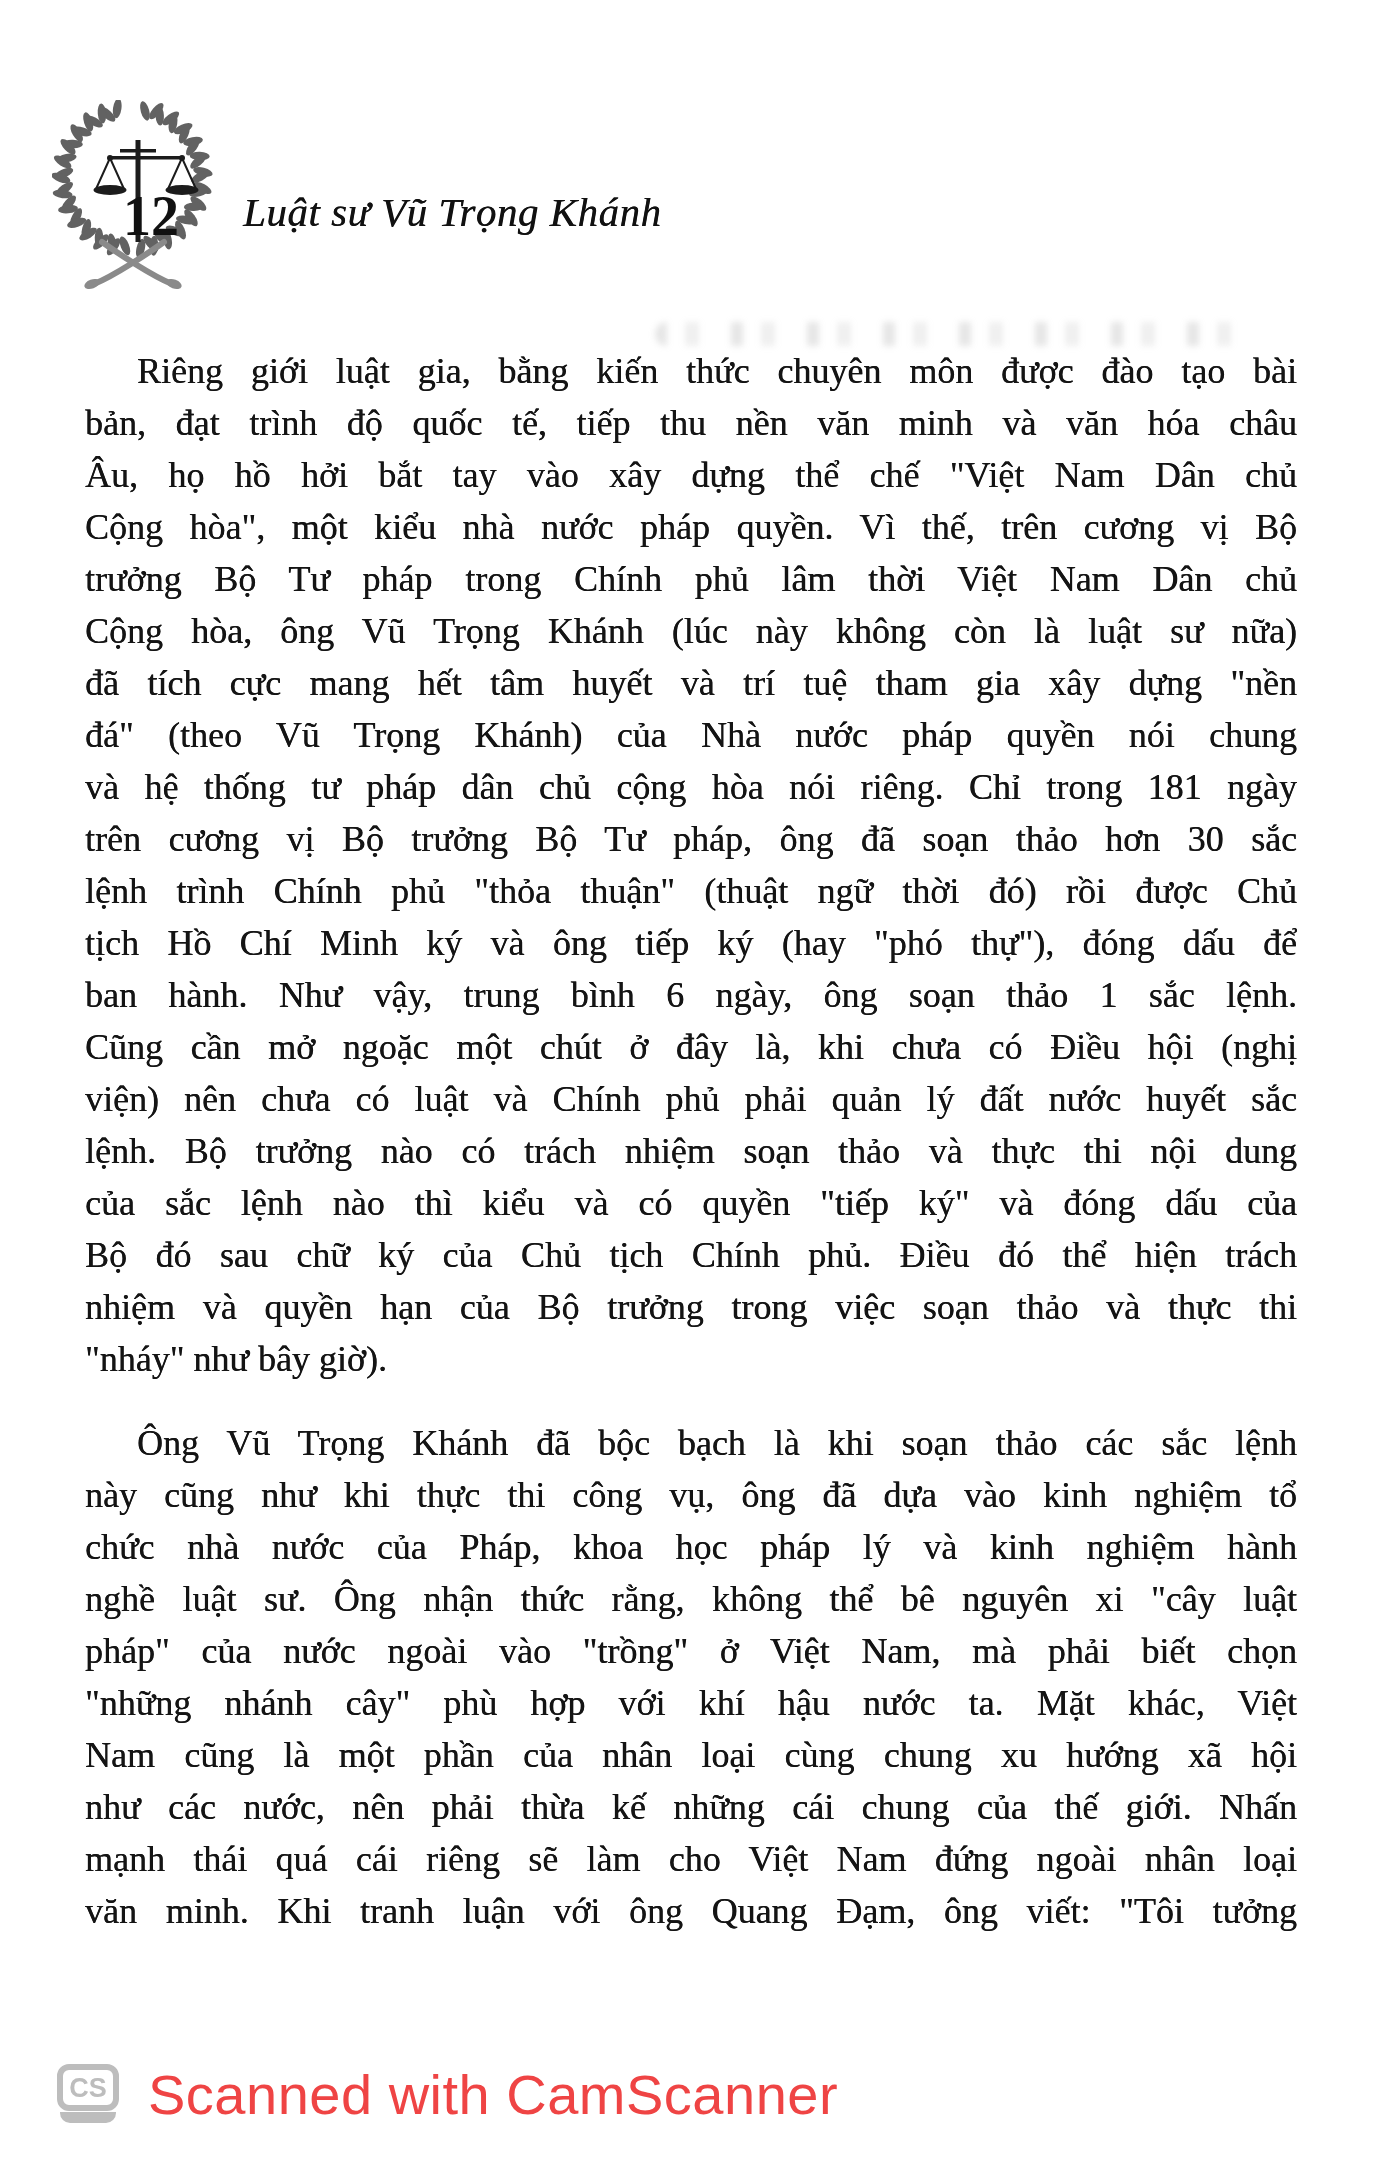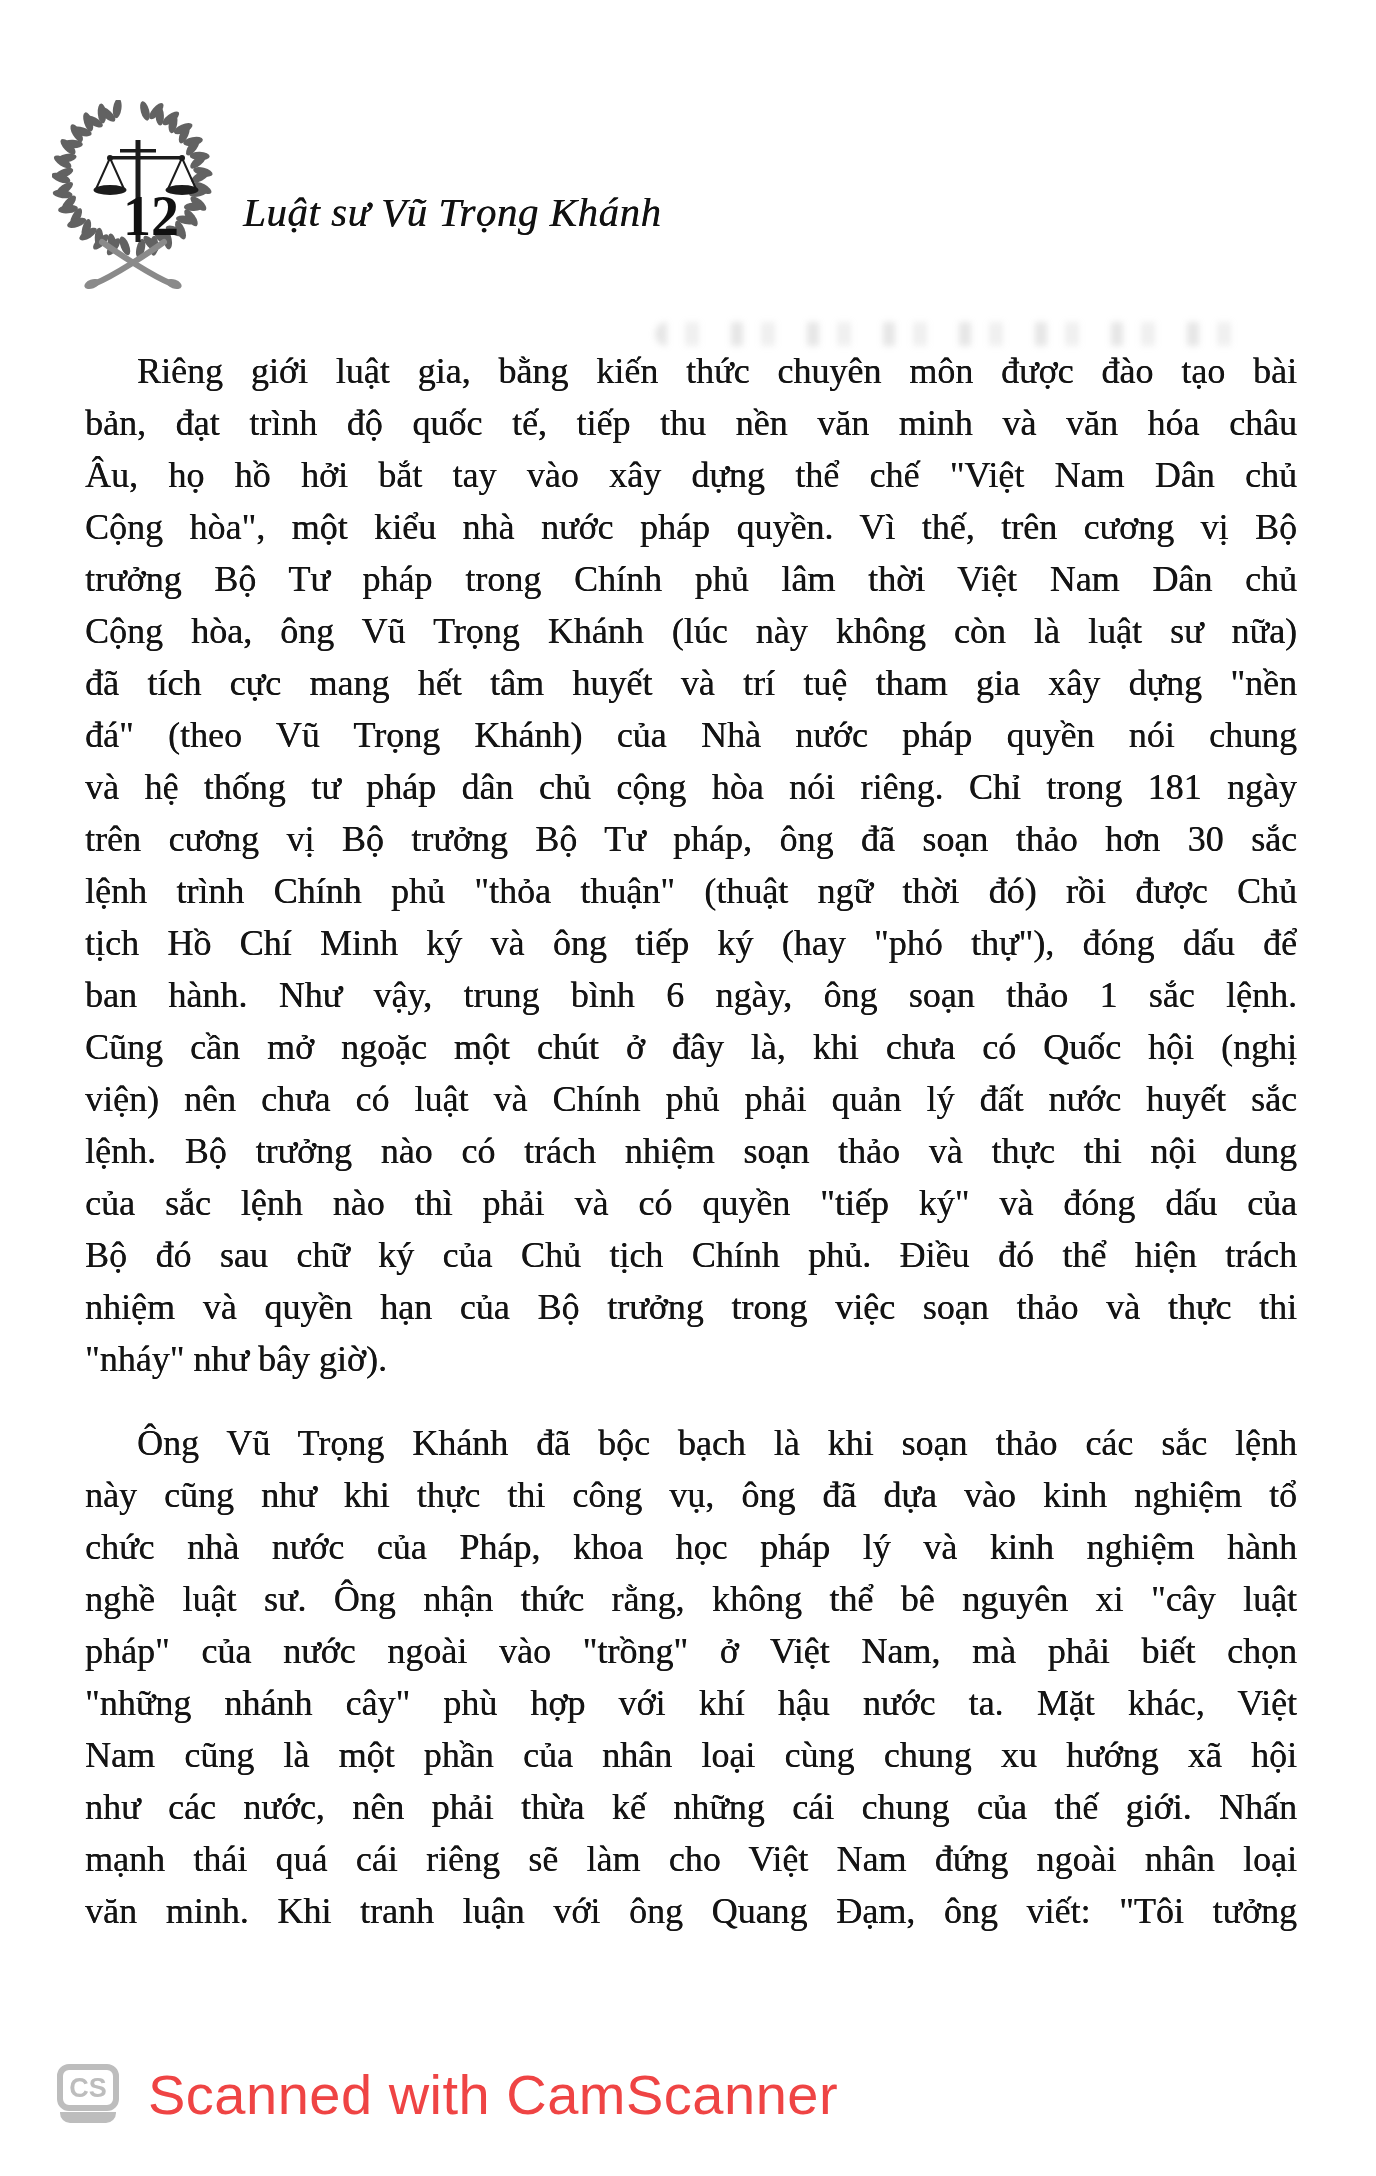--- a/index.html
+++ b/index.html
@@ -129,24 +129,24 @@
         <div class="line">Cộng hòa", một kiểu nhà nước pháp quyền. Vì thế, trên cương vị Bộ</div>
         <div class="line">trưởng Bộ Tư pháp trong Chính phủ lâm thời Việt Nam Dân chủ</div>
         <div class="line">Cộng hòa, ông Vũ Trọng Khánh (lúc này không còn là luật sư nữa)</div>
         <div class="line">đã tích cực mang hết tâm huyết và trí tuệ tham gia xây dựng "nền</div>
         <div class="line">đá" (theo Vũ Trọng Khánh) của Nhà nước pháp quyền nói chung</div>
         <div class="line">và hệ thống tư pháp dân chủ cộng hòa nói riêng. Chỉ trong 181 ngày</div>
         <div class="line">trên cương vị Bộ trưởng Bộ Tư pháp, ông đã soạn thảo hơn 30 sắc</div>
         <div class="line">lệnh trình Chính phủ "thỏa thuận" (thuật ngữ thời đó) rồi được Chủ</div>
         <div class="line">tịch Hồ Chí Minh ký và ông tiếp ký (hay "phó thự"), đóng dấu để</div>
         <div class="line">ban hành. Như vậy, trung bình 6 ngày, ông soạn thảo 1 sắc lệnh.</div>
-        <div class="line">Cũng cần mở ngoặc một chút ở đây là, khi chưa có Quốc hội (nghị</div>
+        <div class="line">Cũng cần mở ngoặc một chút ở đây là, khi chưa có Điều hội (nghị</div>
         <div class="line">viện) nên chưa có luật và Chính phủ phải quản lý đất nước huyết sắc</div>
         <div class="line">lệnh. Bộ trưởng nào có trách nhiệm soạn thảo và thực thi nội dung</div>
-        <div class="line">của sắc lệnh nào thì phải và có quyền "tiếp ký" và đóng dấu của</div>
+        <div class="line">của sắc lệnh nào thì kiểu và có quyền "tiếp ký" và đóng dấu của</div>
         <div class="line">Bộ đó sau chữ ký của Chủ tịch Chính phủ. Điều đó thể hiện trách</div>
         <div class="line">nhiệm và quyền hạn của Bộ trưởng trong việc soạn thảo và thực thi</div>
         <div class="line last">"nháy" như bây giờ).</div>
       </div>
     <div class="paragraph">
         <div class="line first">Ông Vũ Trọng Khánh đã bộc bạch là khi soạn thảo các sắc lệnh</div>
         <div class="line">này cũng như khi thực thi công vụ, ông đã dựa vào kinh nghiệm tổ</div>
         <div class="line">chức nhà nước của Pháp, khoa học pháp lý và kinh nghiệm hành</div>
         <div class="line">nghề luật sư. Ông nhận thức rằng, không thể bê nguyên xi "cây luật</div>
         <div class="line">pháp" của nước ngoài vào "trồng" ở Việt Nam, mà phải biết chọn</div>

